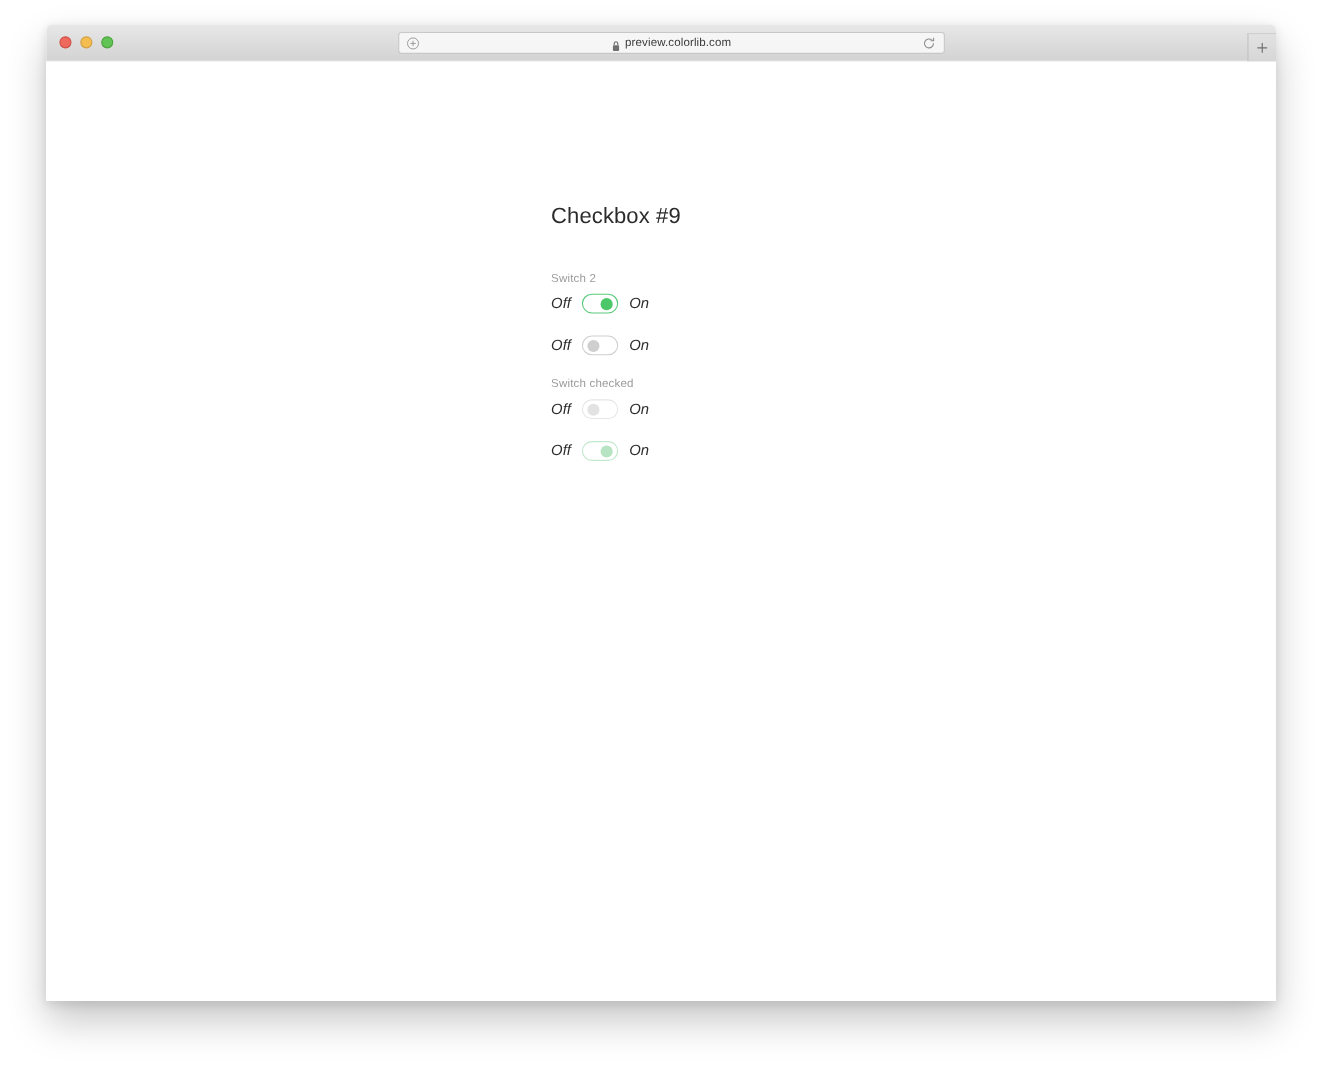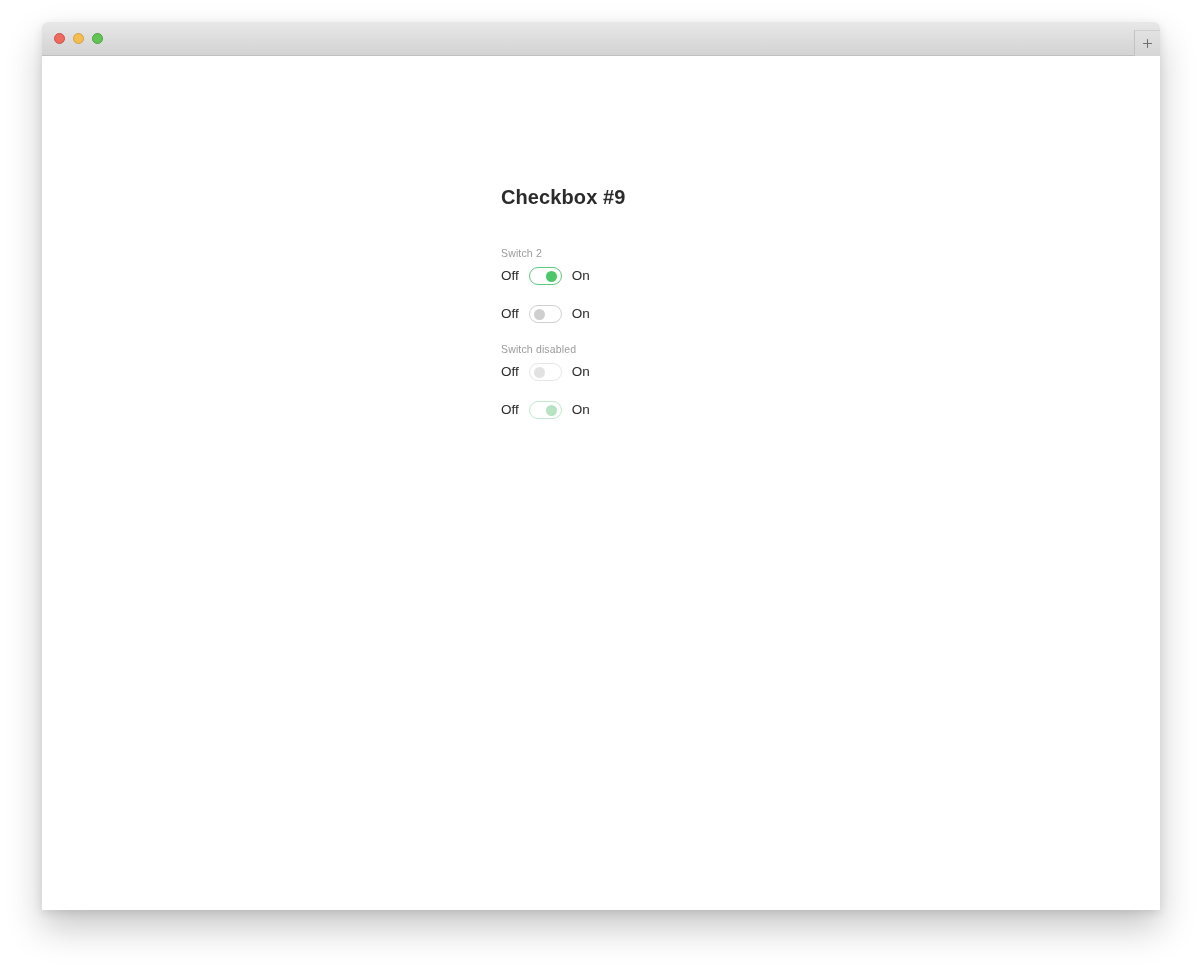--- a/index.html
+++ b/index.html
@@ -121,21 +121,21 @@
 
   .content {
     position: absolute;
     left: 459px;
     top: 130px;
     width: 520px;
   }
 
   .page-title {
     font-size: 20px;
-    font-weight: 700;
+    font-weight: 400;
     color: #2b2b2b;
     margin: 0 0 38px 0;
     letter-spacing: 0.1px;
   }
 
   .switch-group { margin-bottom: 20px; }
 
   .switch-label {
     font-size: 10.5px;
     color: #9b9b9b;
@@ -146,20 +146,21 @@
   .switch-row {
     display: flex;
     align-items: center;
     gap: 10px;
   }
 
   .side-text {
     font-size: 13.5px;
     color: #2b2b2b;
     line-height: 1;
+    font-style: italic;
   }
 
   
   .toggle {
     position: relative;
     width: 33px;
     height: 18px;
     border-radius: 9px;
     border: 1px solid #cfcfcf;
     background: #ffffff;
@@ -212,20 +213,46 @@
 <div class="browser-window">
 
   <div class="titlebar">
 
     <div class="traffic-lights">
       <span class="dot dot-close"></span>
       <span class="dot dot-min"></span>
       <span class="dot dot-max"></span>
     </div>
 
+    <div class="address-bar">
+      <span class="addr-left-icon">
+        <svg viewBox="0 0 16 16" width="13" height="13" fill="none" stroke="currentColor" stroke-width="1.1">
+          <circle cx="8" cy="8" r="6.2"></circle>
+          <line x1="8" y1="5" x2="8" y2="11"></line>
+          <line x1="5" y1="8" x2="11" y2="8"></line>
+        </svg>
+      </span>
+
+      <span class="addr-url-wrap">
+        <span class="lock-icon">
+          <svg viewBox="0 0 10 12" width="8" height="10" fill="currentColor">
+            <path d="M5 0.4c-1.5 0-2.7 1.2-2.7 2.7v1.6h1.3V3.1c0-0.8 0.6-1.4 1.4-1.4s1.4 0.6 1.4 1.4v1.6h1.3V3.1C7.7 1.6 6.5 0.4 5 0.4z"></path>
+            <rect x="1.5" y="4.8" width="7" height="6.6" rx="0.9"></rect>
+          </svg>
+        </span>
+        <span class="addr-url">preview.colorlib.com</span>
+      </span>
+
+      <span class="addr-reload">
+        <svg viewBox="0 0 16 16" width="13" height="13" fill="none" stroke="currentColor" stroke-width="1.2" stroke-linecap="round">
+          <path d="M13 8a5 5 0 1 1-1.6-3.7"></path>
+          <polyline points="13.2,2 13.2,4.9 10.3,4.9"></polyline>
+        </svg>
+      </span>
+    </div>
 
     <div class="newtab-btn">
       <svg viewBox="0 0 16 16" width="13" height="13" fill="none" stroke="currentColor" stroke-width="1.3" stroke-linecap="round">
         <line x1="8" y1="3" x2="8" y2="13"></line>
         <line x1="3" y1="8" x2="13" y2="8"></line>
       </svg>
     </div>
   </div>
 
   <div class="viewport">
@@ -248,21 +275,21 @@
         <div class="switch-row">
           <span class="side-text">Off</span>
           <span class="toggle">
             <span class="knob"></span>
           </span>
           <span class="side-text">On</span>
         </div>
       </div>
 
       <div class="switch-group">
-        <div class="switch-label">Switch disabled</div>
+        <div class="switch-label">Switch checked</div>
         <div class="switch-row">
           <span class="side-text">Off</span>
           <span class="toggle disabled">
             <span class="knob"></span>
           </span>
           <span class="side-text">On</span>
         </div>
       </div>
 
       <div class="switch-group">

